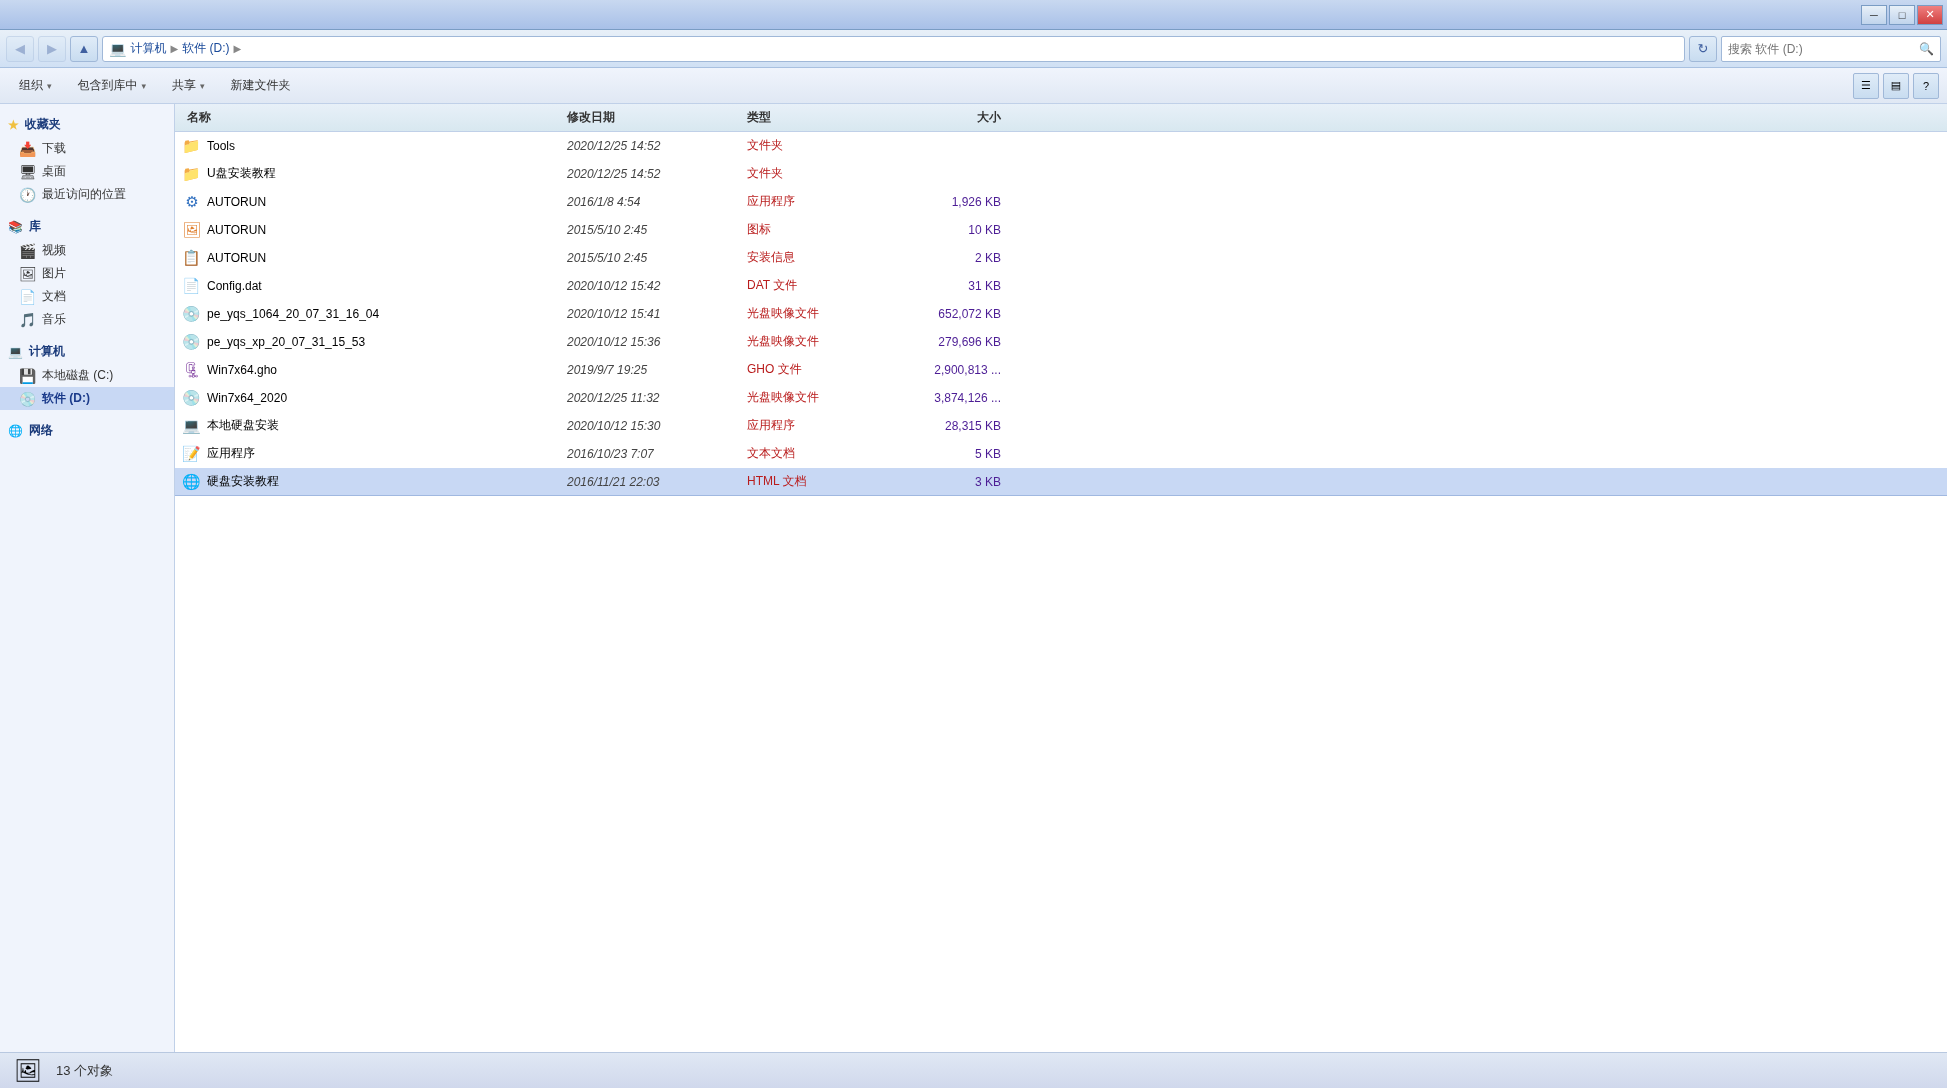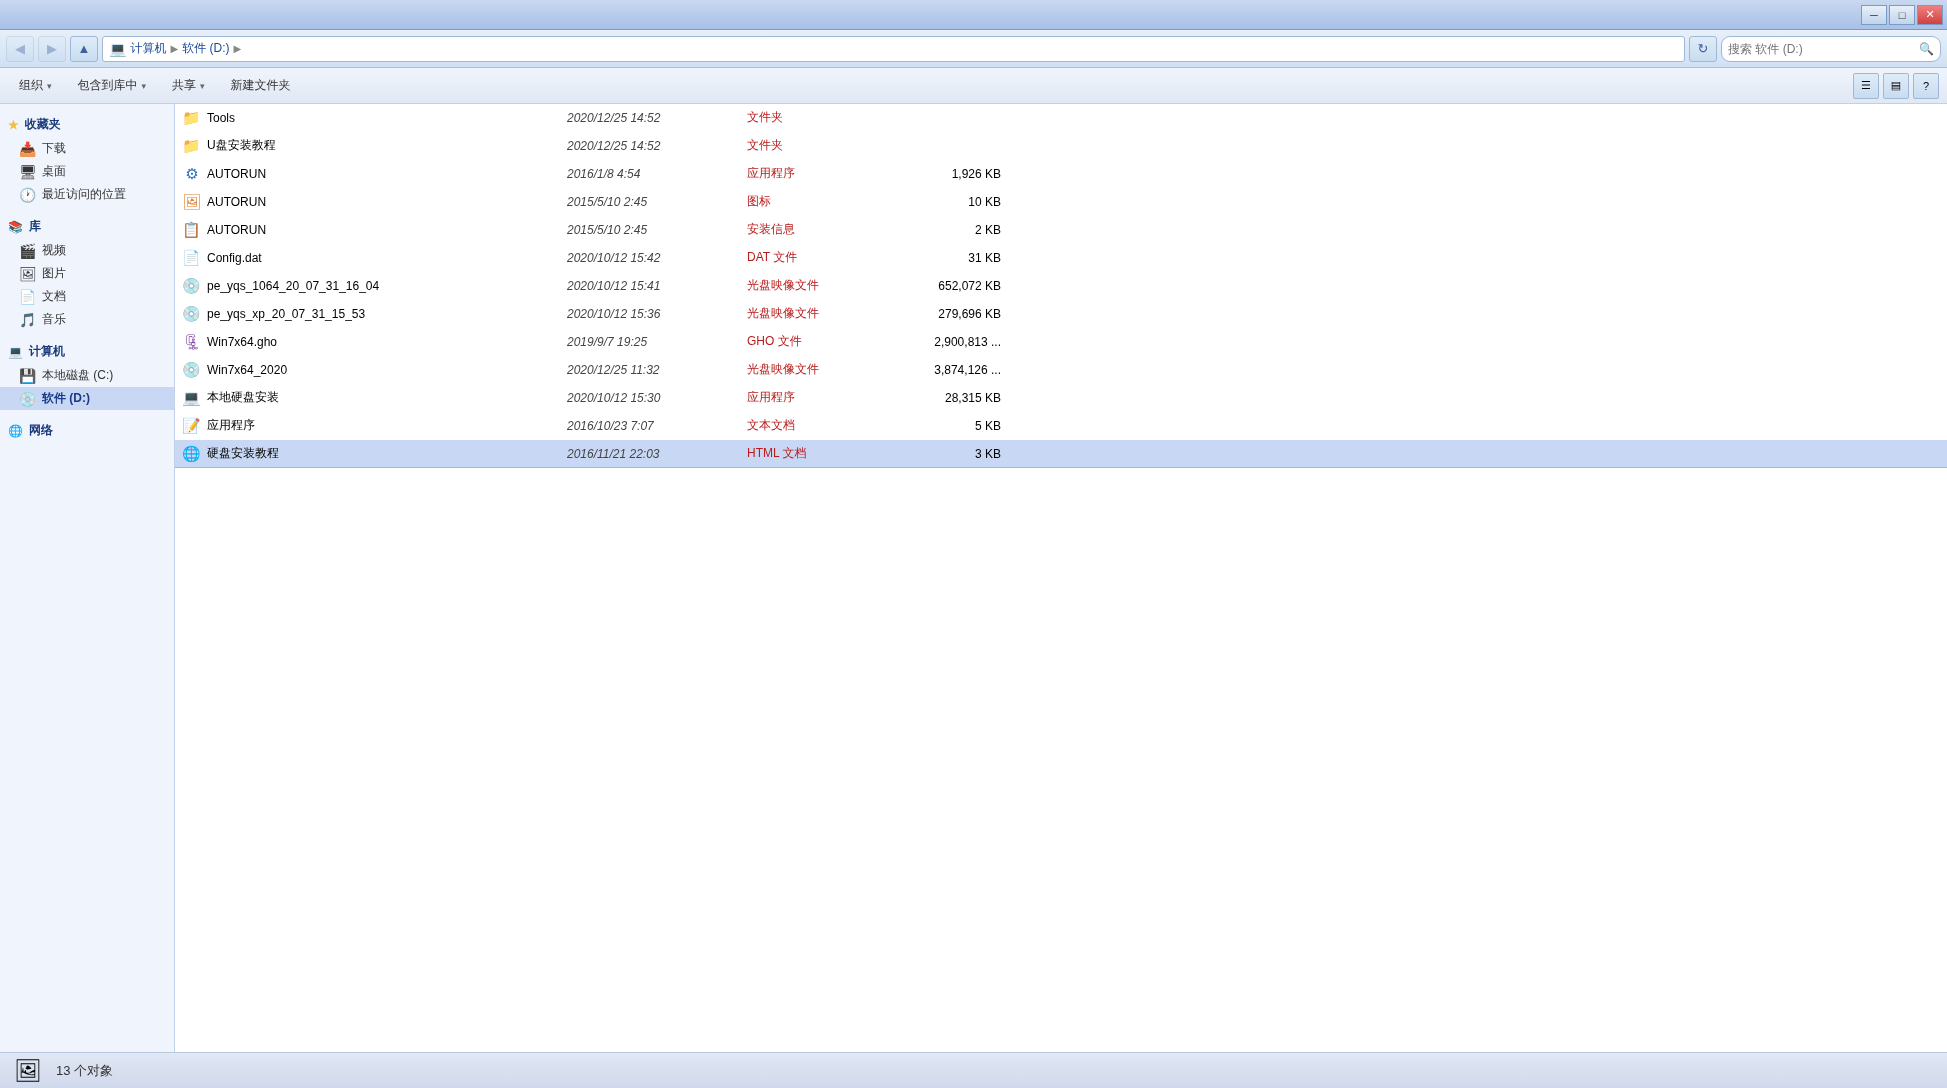--- a/index.html
+++ b/index.html
@@ -93,21 +93,21 @@
       align-items: center;
       justify-content: center;
       cursor: pointer;
       color: #4060a0;
       font-size: 13px;
     }
     .search-bar {
       width: 220px;
       height: 26px;
       border: 1px solid #a0b8d8;
-      border-radius: 9px;
+      border-radius: 2px;
       background: white;
       display: flex;
       align-items: center;
       padding: 0 6px;
       gap: 4px;
     }
     .search-input {
       flex: 1;
       border: none;
       outline: none;
@@ -265,21 +265,21 @@
     .file-type-cell {
       width: 150px;
       padding: 0 8px;
       font-size: 12px;
       color: #b91c1c;
     }
     .file-size-cell {
       width: 120px;
       padding: 0 8px;
       font-size: 12px;
-      color: #000000;
+      color: #4c1d95;
       text-align: right;
     }
     .file-icon {
       width: 18px;
       height: 18px;
       display: flex;
       align-items: center;
       justify-content: center;
       font-size: 15px;
       flex-shrink: 0;
@@ -450,20 +450,26 @@
     <div class="sidebar-section">
       <div class="sidebar-section-header">
         <span>🌐</span>
         <span>网络</span>
       </div>
     </div>
   </div>
 
   <div class="file-area">
 
+    <div class="column-header">
+      <div class="col-name">名称</div>
+      <div class="col-date">修改日期</div>
+      <div class="col-type">类型</div>
+      <div class="col-size">大小</div>
+    </div>
 
     <div class="file-list" id="file-list-container">
     <div class="file-row">
       <div class="file-name-cell">
         <span class="file-icon icon-folder">📁</span>
         <span>Tools</span>
       </div>
       <div class="file-date-cell">2020/12/25 14:52</div>
       <div class="file-type-cell">文件夹</div>
       <div class="file-size-cell"></div>

